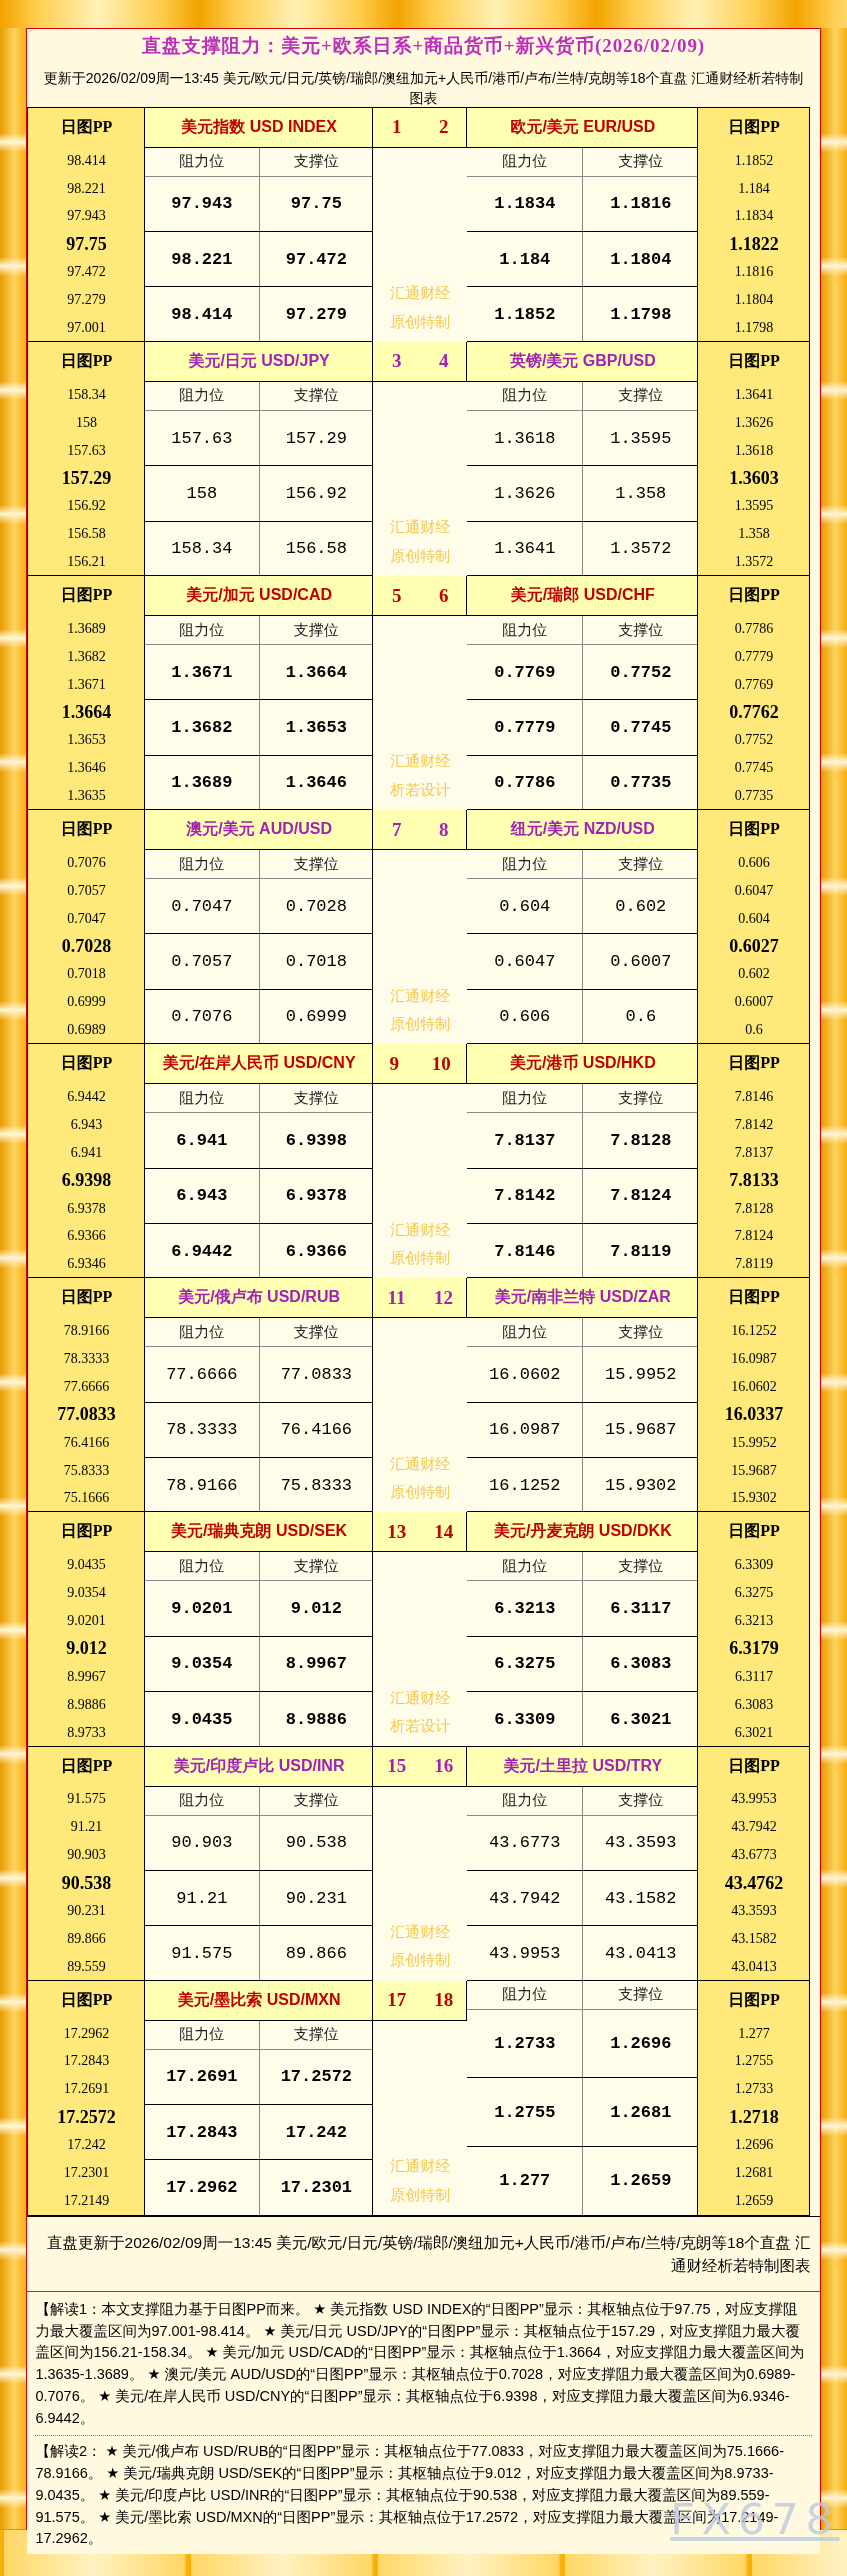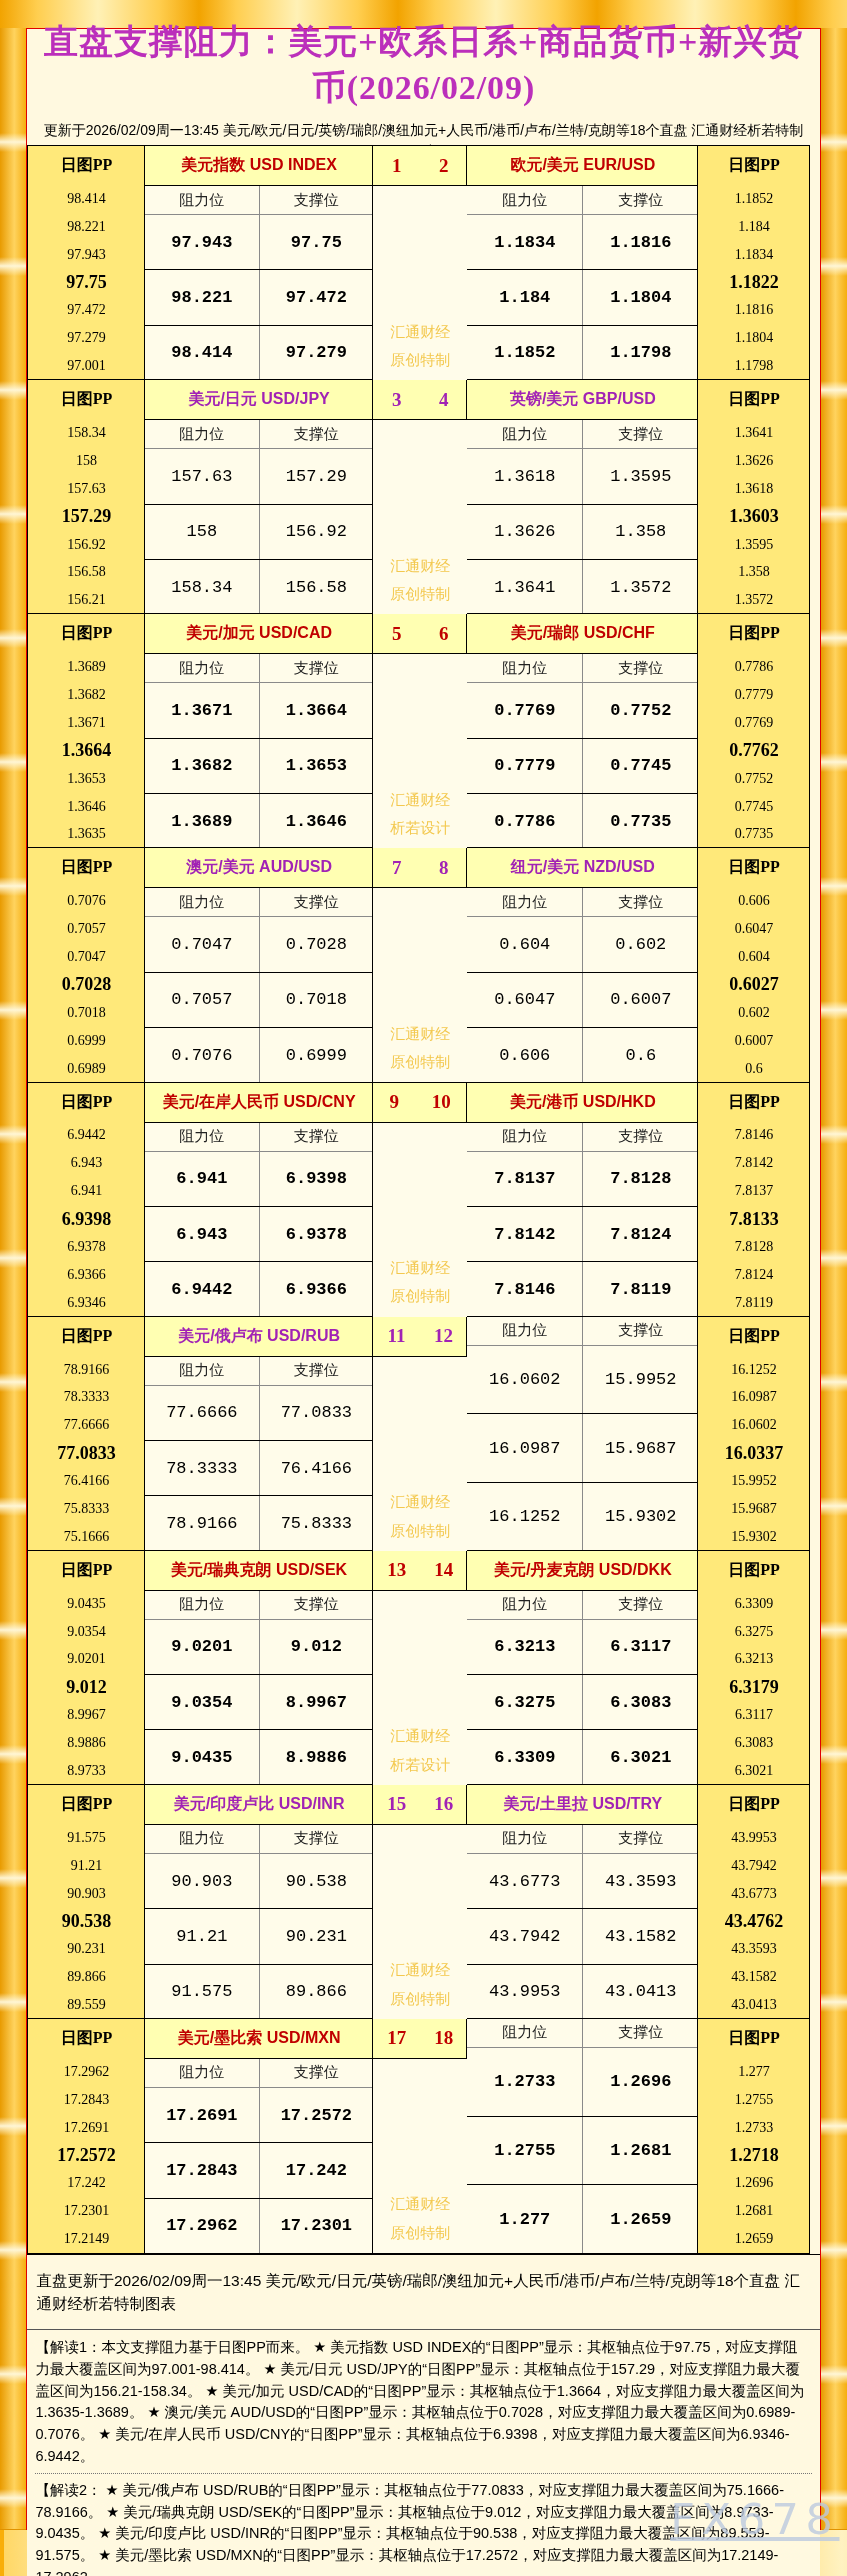--- a/index.html
+++ b/index.html
@@ -32,21 +32,21 @@
   .frame-right{right:0;}
   
   .content{
     position:absolute;left:26px;top:28px;width:795px;height:2502px;
     box-sizing:border-box;border:1.9px solid #E00000;
     background:#FFF9E0;
     display:flex;flex-direction:column;
   }
   .page-header{height:118px;display:flex;flex-direction:column;justify-content:center;align-items:center;}
   .page-title{
-    color:#BB2FBB;font-weight:bold;font-size:34px;letter-spacing:0.9px;
+    color:#BB2FBB;font-weight:bold;font-size:19px;letter-spacing:0.9px;
     font-family:"Liberation Serif","DejaVu Serif",serif;
     margin:3.7px 0 9.4px 0;text-align:center;
   }
   .page-subtitle{color:#000;font-size:14px;text-align:center;line-height:1.45;width:96%;}
   
   .sections{display:flex;flex-direction:column;}
   .section{display:flex;height:236px;margin-top:-1.9px;}
   .block{box-sizing:border-box;border:1.9px solid #000;background:#f9a8d4;}
   .block + .block{margin-left:-1.9px;}
   .pp-col{
@@ -80,21 +80,21 @@
     font-family:"Liberation Serif","DejaVu Serif",serif;font-weight:bold;font-size:19px;
   }
   .center-body{flex:1;position:relative;background:#FFFCEA;}
   .watermark{
     position:absolute;left:0;right:0;bottom:5.6px;text-align:center;
     color:#F2C33E;font-size:15px;line-height:1.9;opacity:.9;
   }
   
   .update-box{
     border-top:1.9px solid #000;border-bottom:0.9px solid #555;
-    padding:14px 9.4px;text-align:left;font-size:15.5px;line-height:1.5;color:#000;background:#FFF9E0;
+    padding:14px 9.4px;text-align:right;font-size:15.5px;line-height:1.5;color:#000;background:#FFF9E0;
   }
   .notes-box{padding:6.6px 8.4px 3.7px 8.4px;font-size:14.5px;line-height:1.5;color:#000;background:#FFF9E0;}
   .note{margin:0;}
   .note-divider{border:none;border-top:0.9px dotted #777;margin:5.6px 0;}
   .fx-watermark{
     position:absolute;right:7.5px;bottom:32px;
     font-size:43px;color:#BCCADF;opacity:.8;letter-spacing:6.6px;
     font-family:"DejaVu Sans",sans-serif;font-weight:normal;text-decoration:underline;
   }
 </style>
@@ -536,20 +536,21 @@
         <span class="pair-num">12</span>
       </div>
       <div class="center-body">
         <div class="watermark">
           <div>汇通财经</div>
           <div>原创特制</div>
         </div>
       </div>
     </div>
     <div class="block pair-block right-side">
+      <div class="pair-title">美元/南非兰特 USD/ZAR</div>
       <div class="rs-table">
         <div class="rs-head">
           <div class="cell">阻力位</div>
           <div class="cell">支撑位</div>
         </div>
         <div class="rs-row">
           <div class="cell">16.0602</div>
           <div class="cell">15.9952</div>
         </div>
         <div class="rs-row">

